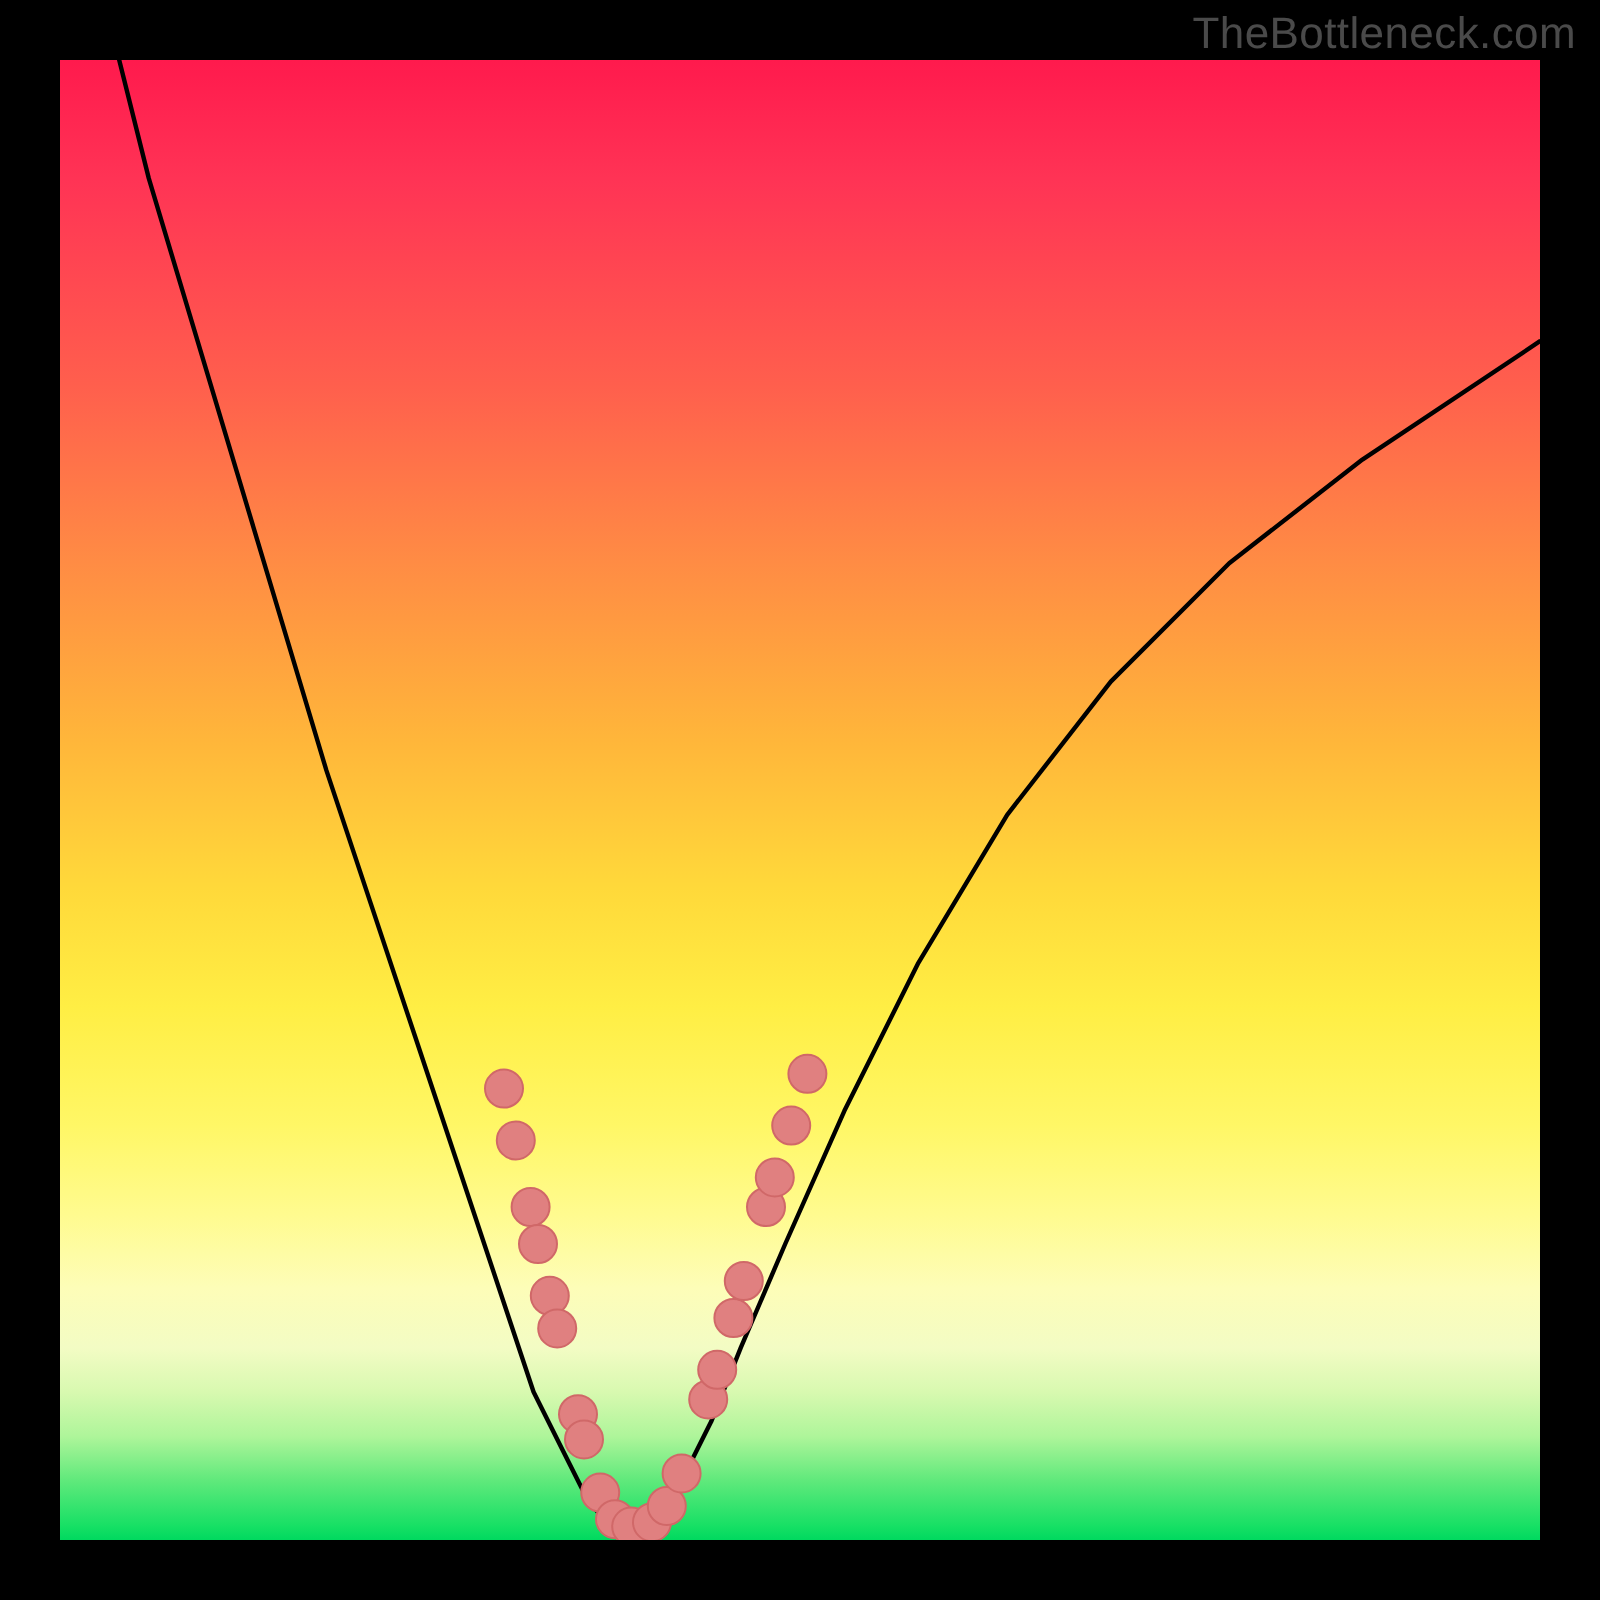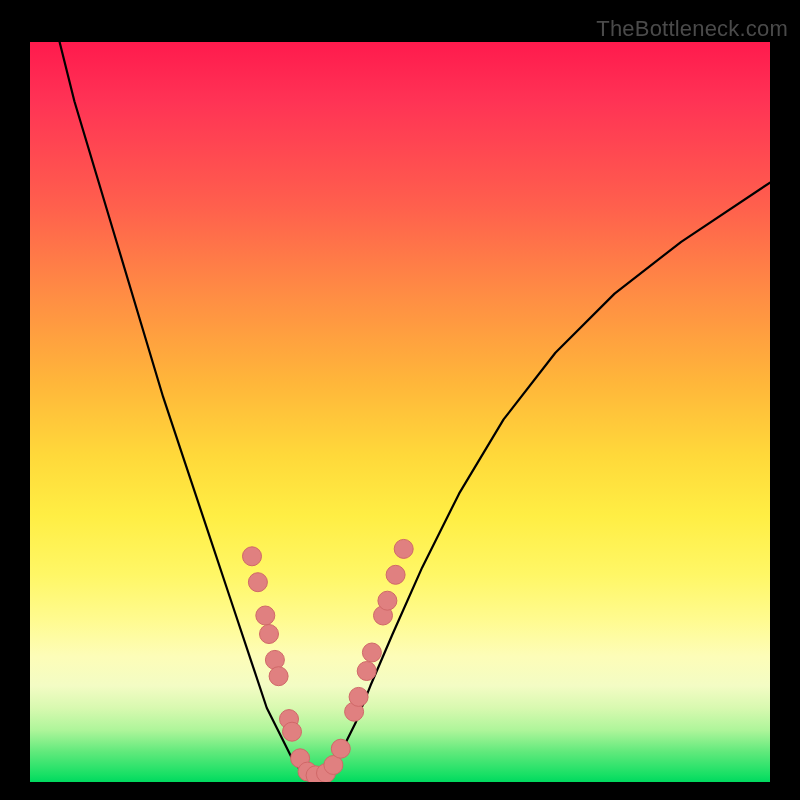--- a/index.html
+++ b/index.html
@@ -6,21 +6,21 @@
     margin: 0;
     padding: 0;
     width: 800px;
     height: 800px;
     overflow: hidden;
     background: #000;
     font-family: Arial, Helvetica, sans-serif;
   }
   .frame {
     position: absolute;
-    top: 12px;
+    top: 0;
     left: 0;
     width: 800px;
     height: 568px;
     background: #000;
     border-radius: 19px;
   }
   .plot-area {
     position: absolute;
     top: 30px;
     left: 30px;

